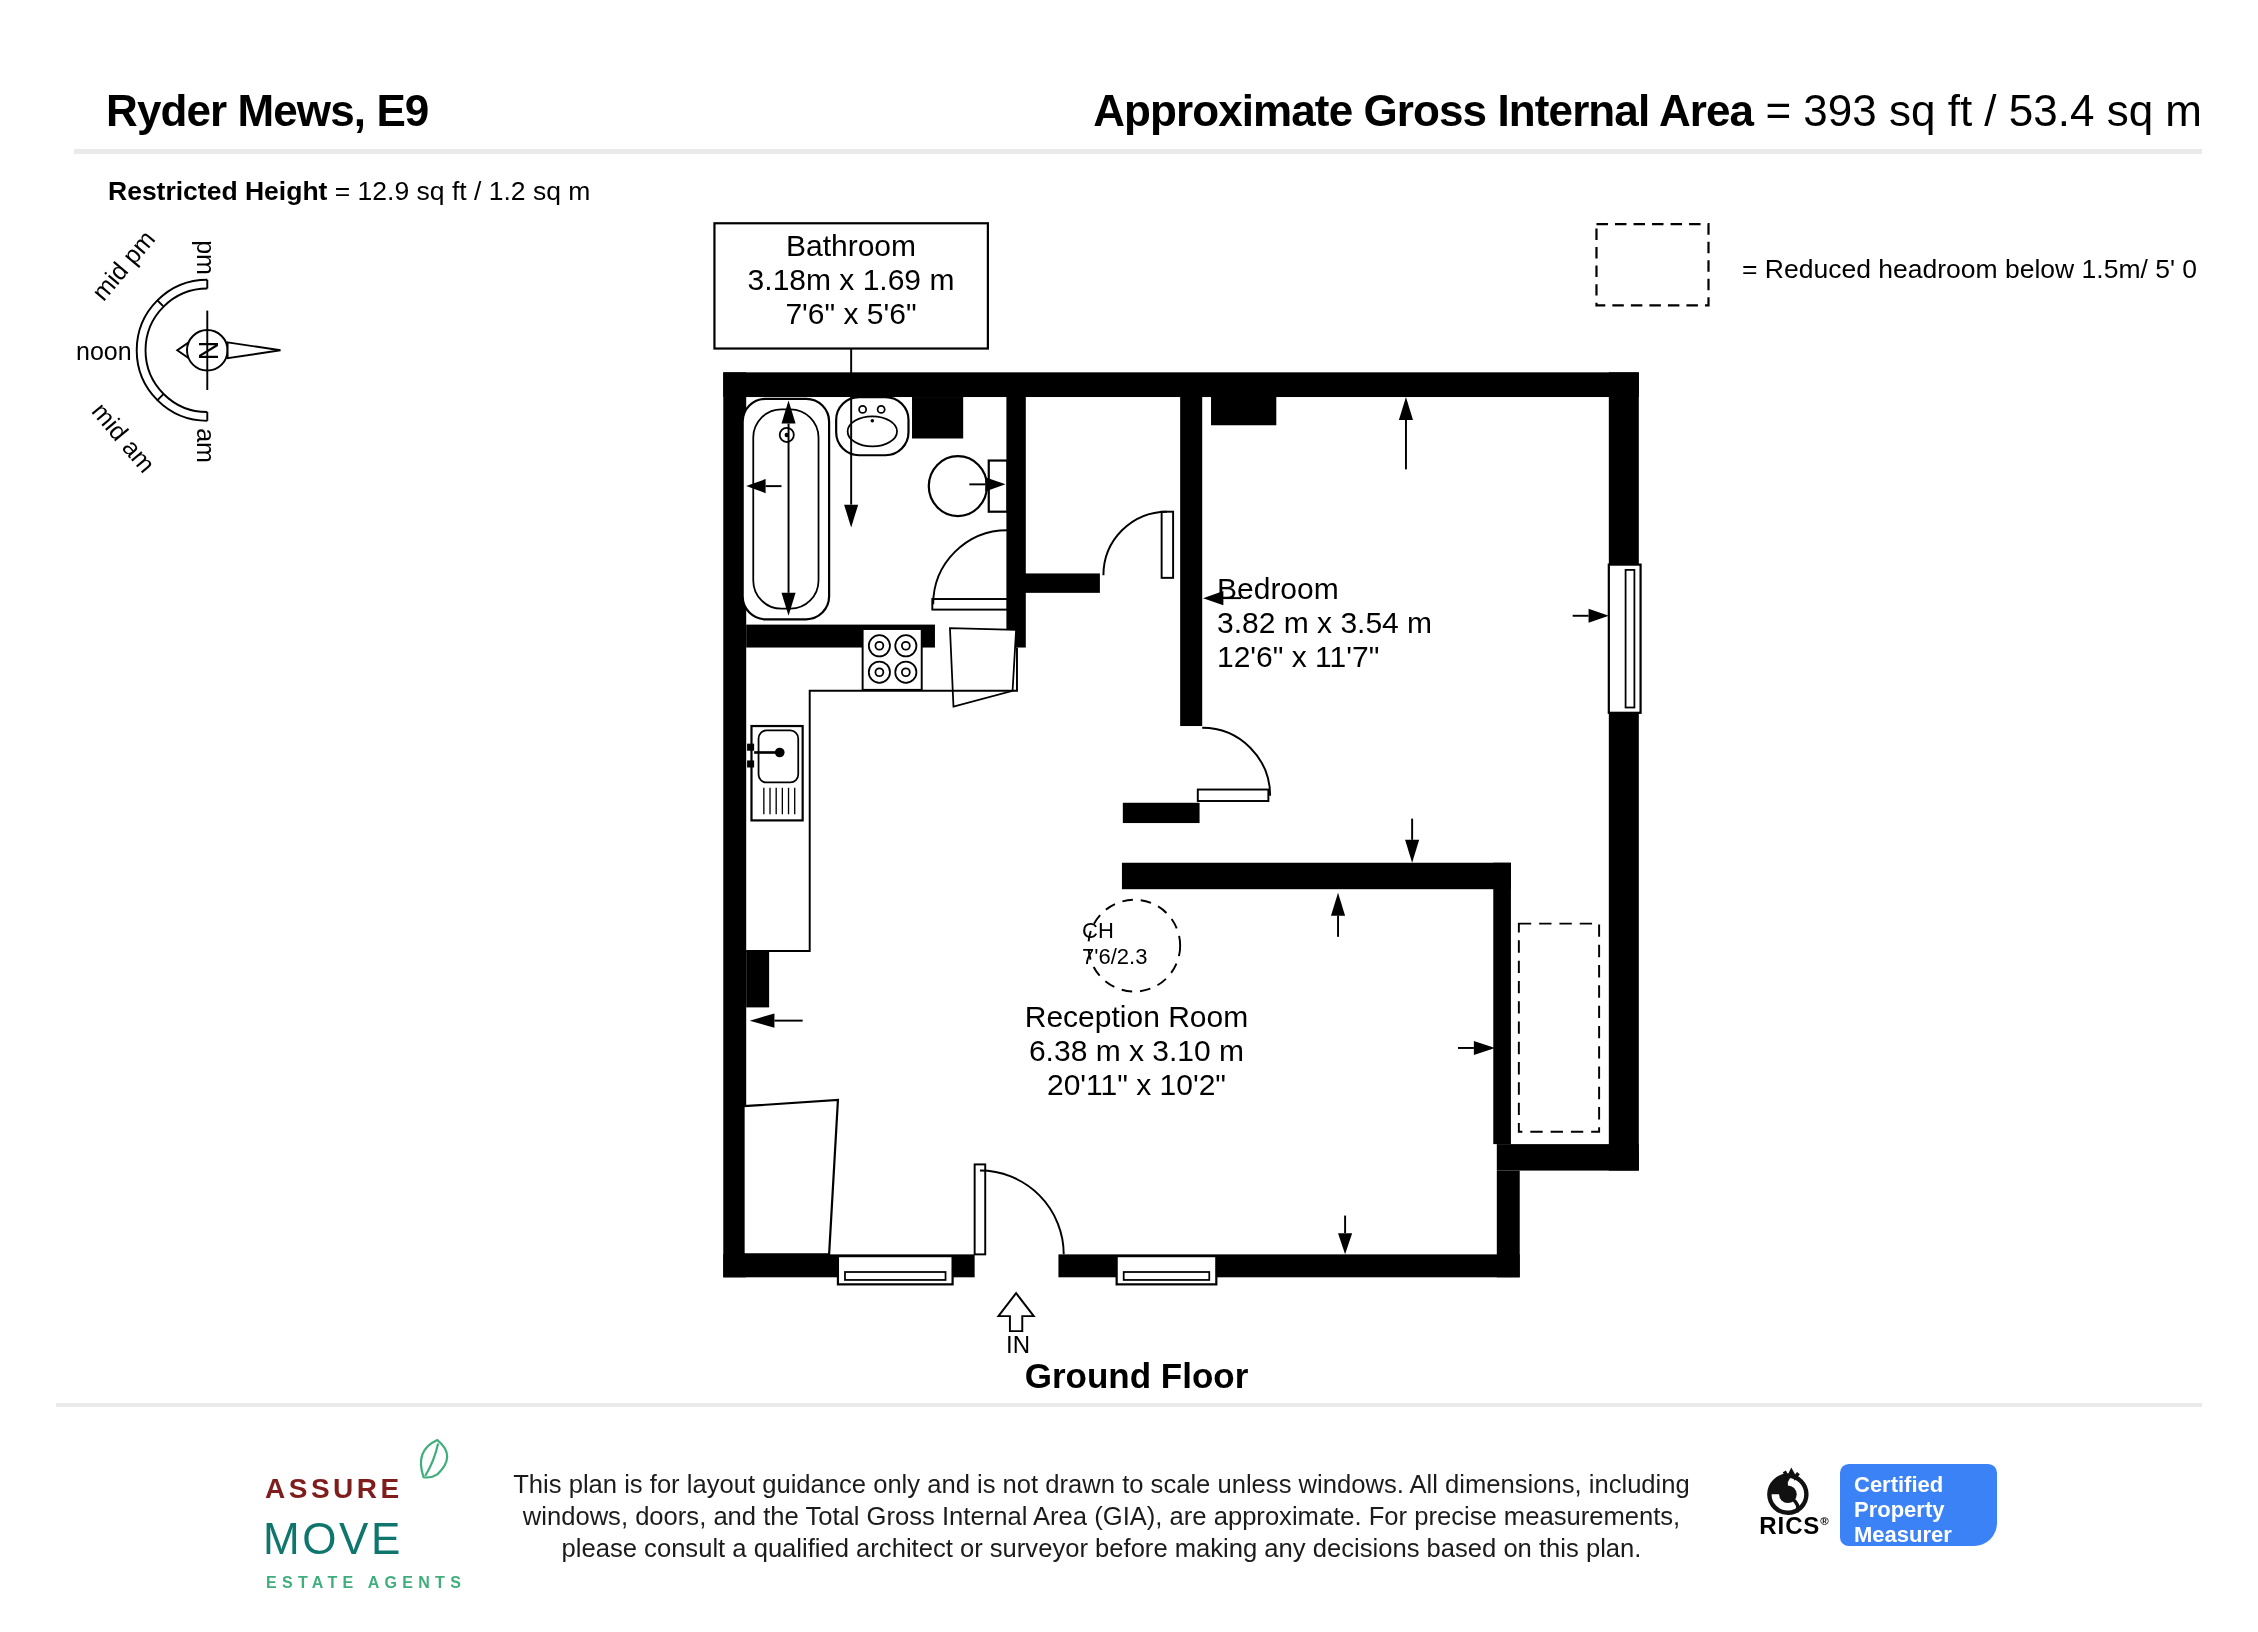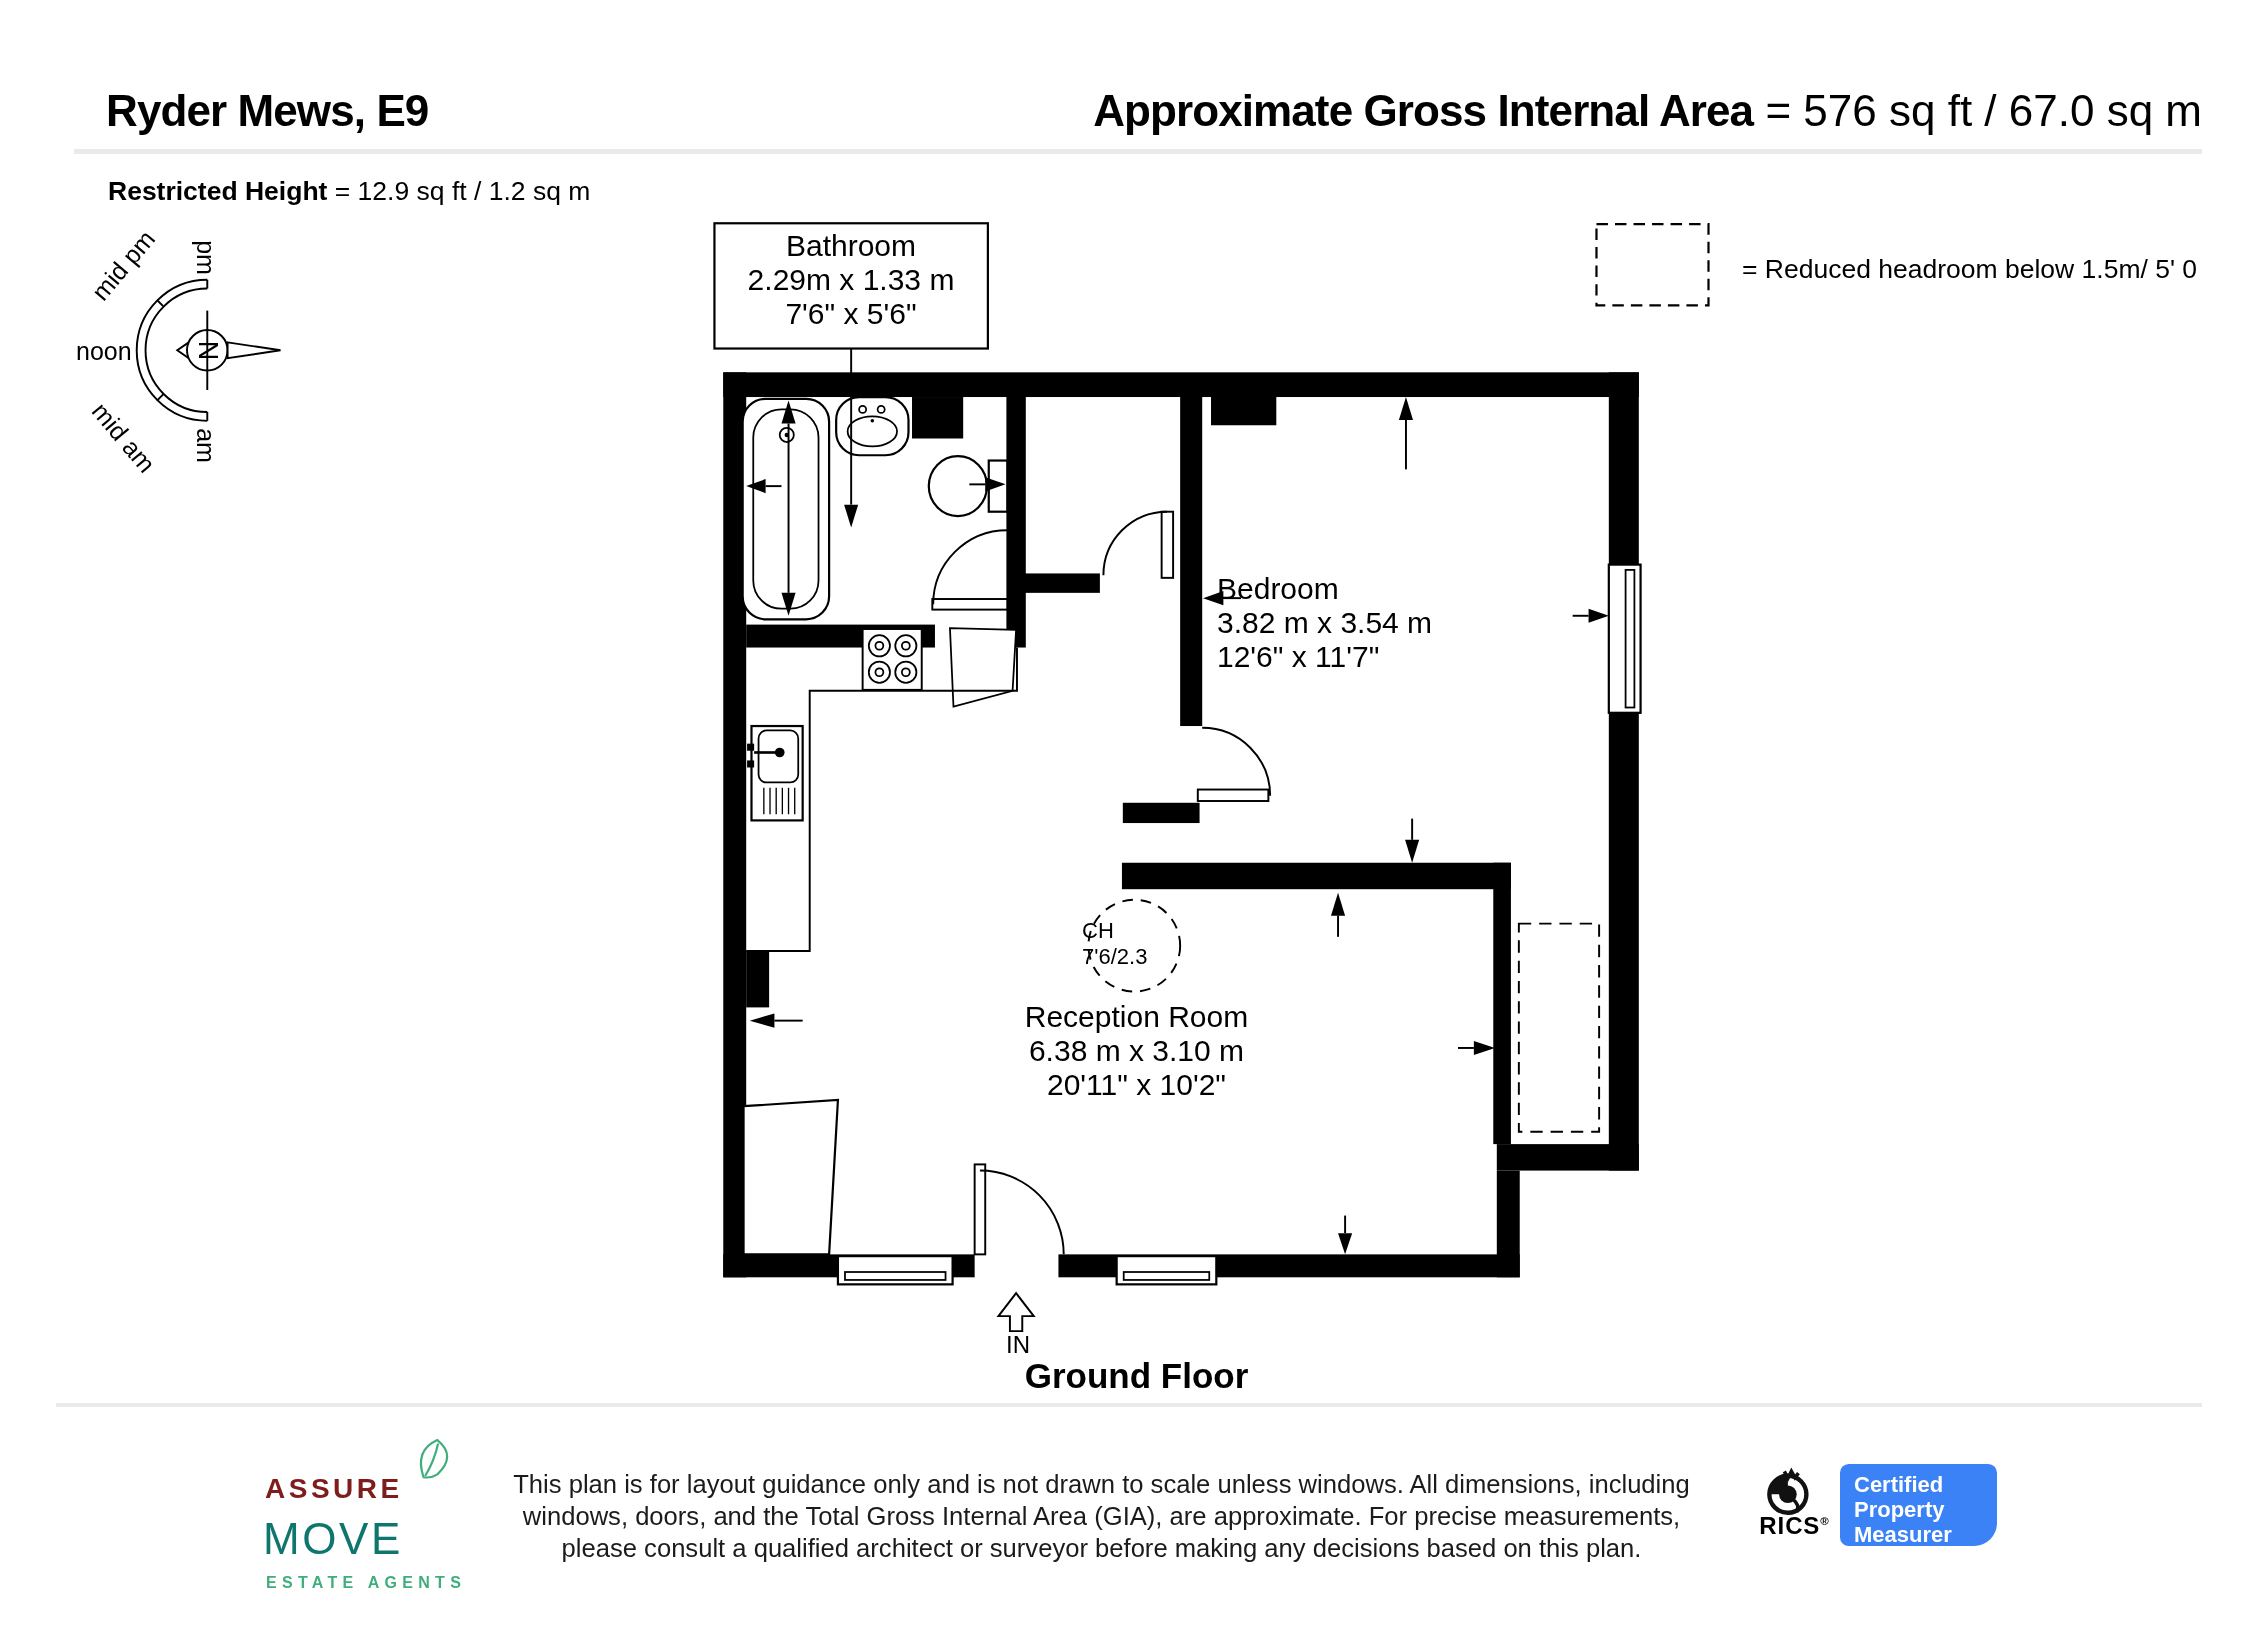--- a/index.html
+++ b/index.html
@@ -214,40 +214,40 @@
     <path d="M -21,0 A 21,21 0 0 1 0,-21 L 0,0 Z" fill="#111"></path>
     <circle cx="0" cy="0" r="10" fill="#111"></circle>
     <path d="M -4,-26 L 0,-18 L 4,-26 L 8,-19 L 12,-24" stroke="#111" stroke-width="4" fill="none"></path>
     <path d="M 6,6 Q 14,12 10,20" stroke="#111" stroke-width="4" fill="none"></path>
   </g>
 </svg>
 
 <div class="abs title">Ryder Mews, E9</div>
 <div class="abs gia">
   <b>Approximate Gross Internal Area</b>
-  <span>= 576 sq ft / 67.0 sq m</span>
+  <span>= 393 sq ft / 53.4 sq m</span>
 </div>
 <div class="sep" style="left:74px;top:149px;width:2128px;"></div>
 <div class="abs restricted">
   <b>Restricted Height</b>
   <span>= 12.9 sq ft / 1.2 sq m</span>
 </div>
 
 <div class="abs legend-text">= Reduced headroom below 1.5m/ 5' 0</div>
 
 <div class="abs cmp" style="left:76px;top:337px;">noon</div>
 <div class="abs cmp" style="left:83px;top:252px;width:79px;text-align:center;transform:rotate(-50deg);">mid pm</div>
 <div class="abs cmp" style="left:187px;top:243px;width:37px;text-align:center;transform:rotate(90deg);">pm</div>
 <div class="abs cmp" style="left:83px;top:422px;width:79px;text-align:center;transform:rotate(50deg);">mid am</div>
 <div class="abs cmp" style="left:187px;top:431px;width:37px;text-align:center;transform:rotate(90deg);">am</div>
 <div class="abs" style="left:191px;top:335px;width:32px;text-align:center;font-size:27px;transform:rotate(90deg);">N</div>
 
 <div class="abs roombox-label">
   <div>Bathroom</div>
-  <div>2.29m x 1.33 m</div>
+  <div>3.18m x 1.69 m</div>
   <div>7'6" x 5'6"</div>
 </div>
 
 <div class="abs bedroom-label">
   <div>Bedroom</div>
   <div>3.82 m x 3.54 m</div>
   <div>12'6" x 11'7"</div>
 </div>
 
 <div class="abs reception-label">

